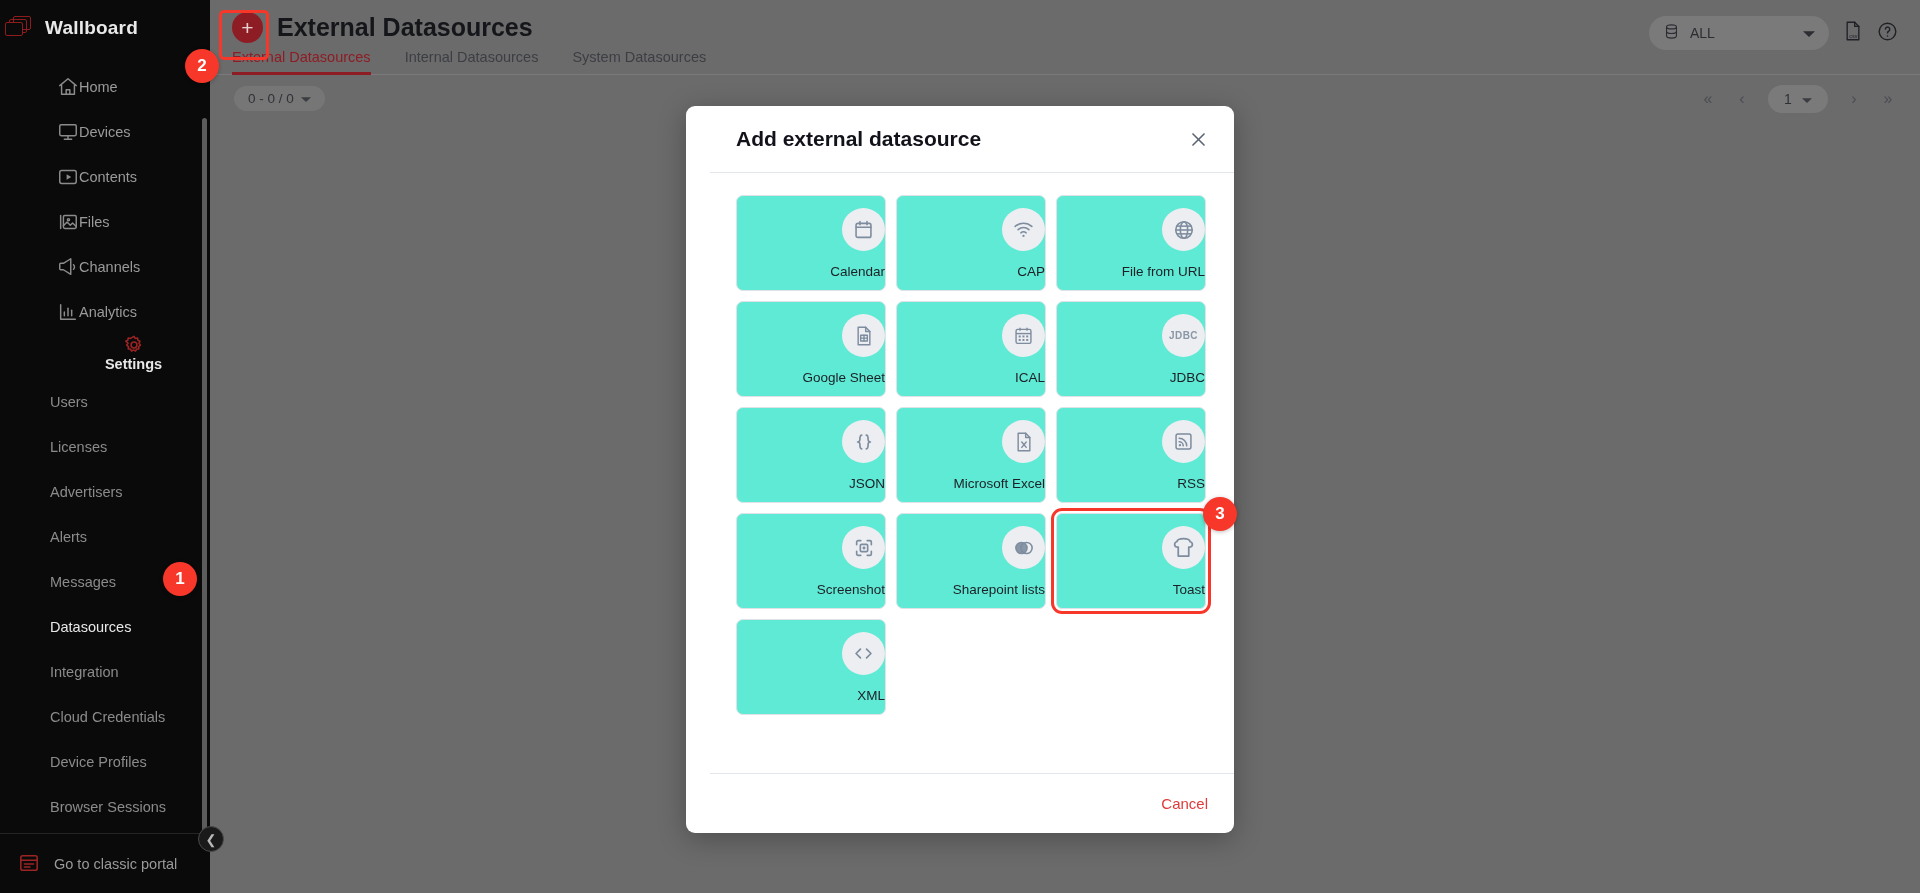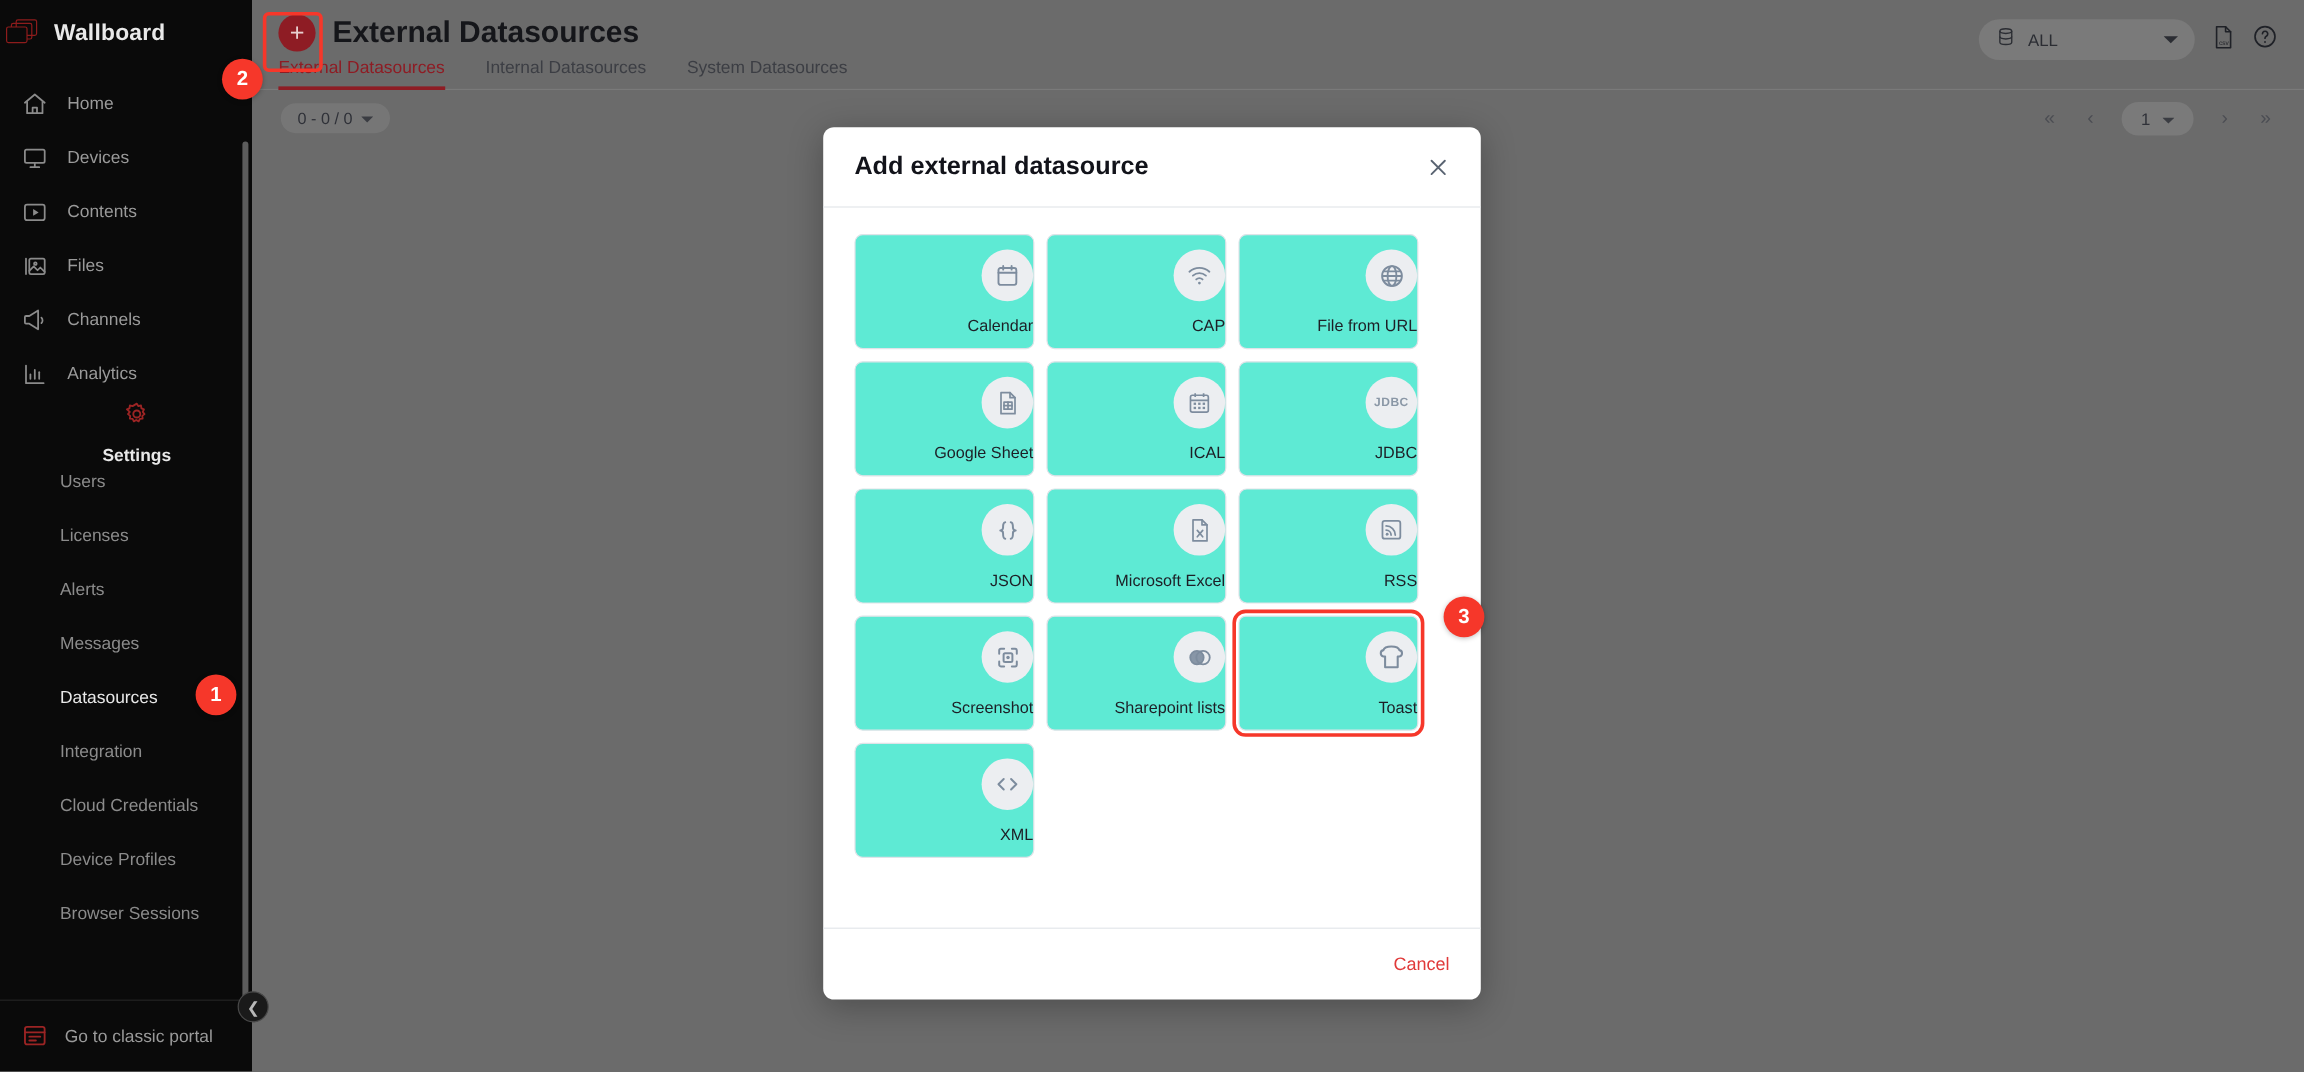--- a/index.html
+++ b/index.html
@@ -34,24 +34,25 @@
   .brand-logo i:nth-child(3) { width: 18px; height: 14px; left: 2px;  top: 6px; background:#0a0a0a; }
   .brand-name {
     color: #e9e9e9; font-size: 19px; font-weight: bold; letter-spacing: .2px;
   }
 
   #nav {
     flex: 1; overflow: hidden; position: relative;
     padding-top: 8px;
   }
   .nav-item {
-    display: flex; align-items: center; gap: 16px;
+    display: flex; align-items: center; 
     height: 45px; padding-left: 18px;
     color: #8b8b8b; font-size: 14.5px; cursor: pointer;
     position: relative;
+    margin-left: 39px;
   }
   .nav-item.main { color: #9a9a9a; }
   .nav-item.active-main { color: #e8e8e8; font-weight: bold; flex-direction: column; }
   .nav-icon { width: 22px; height: 22px; flex-shrink: 0; display:block; }
   .nav-icon svg { display: block; }
   .sub-item {
     display: flex; align-items: center;
     height: 45px; padding-left: 50px;
     color: #8b8b8b; font-size: 14.5px; cursor: pointer;
     position: relative;
@@ -171,21 +172,21 @@
     font-size: 14px; color: #2f3138; cursor: pointer; margin: 0 8px;
   }
 
   
   #modal {
     position: absolute; left: 686px; top: 106px;
     width: 548px; height: 727px;
     background: #ffffff; border-radius: 9px;
     box-shadow: 0 6px 28px rgba(0,0,0,0.28);
     z-index: 20;
-    display: flex; flex-direction: column;
+    display: flex; flex-direction: column; padding-left: 24px;
   }
   #modal-header {
     height: 67px; flex-shrink: 0;
     display: flex; align-items: center; justify-content: space-between;
     padding: 0 22px 0 26px;
     border-bottom: 1px solid #e3e6ea;
   }
   #modal-title { font-size: 21px; font-weight: bold; color: #12131a; }
   #modal-close {
     width: 28px; height: 28px; display: flex;
@@ -332,20 +333,23 @@
           </svg>
         </span>
         <span>Settings</span>
       </div>
 
       <div class="sub-item">
         <span>Users</span>
       </div>
       <div class="sub-item">
         <span>Licenses</span>
+      </div>
+      <div class="sub-item">
+        <span>Advertisers</span>
       </div>
       <div class="sub-item">
         <span>Alerts</span>
       </div>
       <div class="sub-item">
         <span>Messages</span>
       </div>
       <div class="sub-item selected">
         <span>Datasources</span>
       </div>

